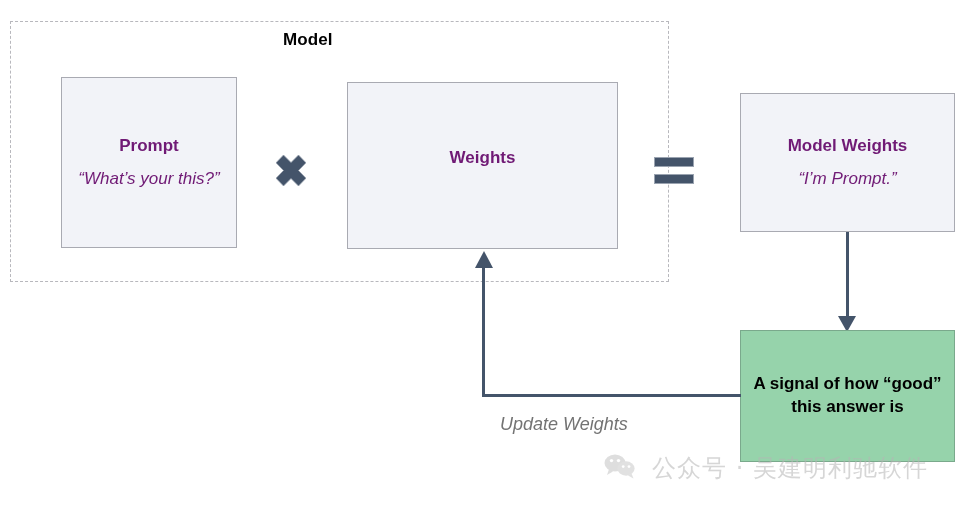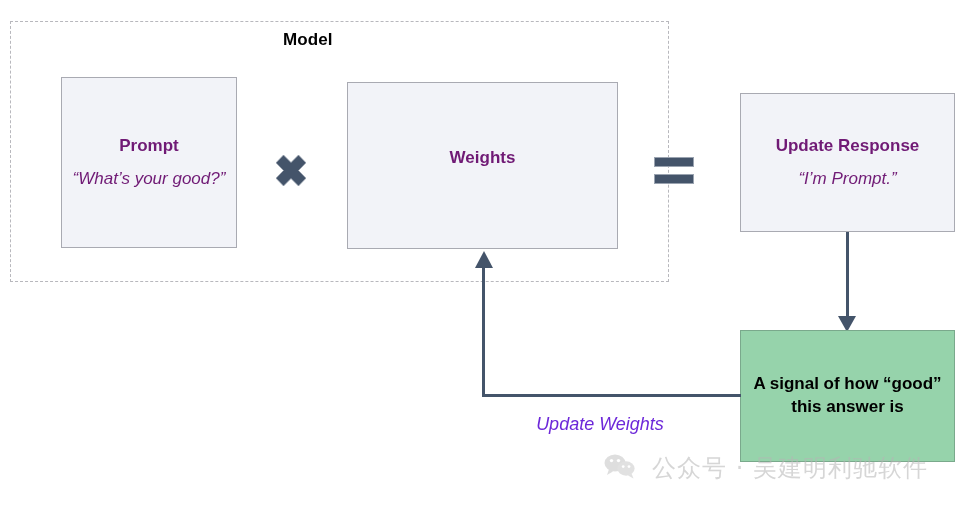--- a/index.html
+++ b/index.html
@@ -147,24 +147,24 @@
     border-left: 9px solid transparent;
     border-right: 9px solid transparent;
     border-bottom: 17px solid #44546a;
   }
 
   #update-label {
     position: absolute;
     left: 500px;
     top: 414px;
     width: 200px;
-    text-align: center;
+    text-align: left;
     font-size: 18px;
     font-style: italic;
-    color: #6d28d9;
+    color: #737373;
   }
 
   
   #watermark {
     position: absolute;
     left: 604px;
     top: 452px;
     display: flex;
     align-items: center;
     gap: 16px;
@@ -182,40 +182,40 @@
 </head>
 <body>
 
 <div id="canvas">
 
   <div class="model-frame"></div>
   <div class="model-title">Model</div>
 
   <div class="node" id="prompt-box">
     <div class="title">Prompt</div>
-    <div class="sub">“What’s your good?”</div>
+    <div class="sub">“What’s your this?”</div>
   </div>
 
   <div class="op-multiply">
     <svg width="30" height="31" viewBox="0 0 30 31" aria-hidden="true">
       <polygon points="7.5,0 15,7.5 22.5,0 30,7.8 22.5,15.5 30,23.2 22.5,31 15,23.5 7.5,31 0,23.2 7.5,15.5 0,7.8" fill="#44546a" stroke="#9aa3b0" stroke-width="0.8"></polygon>
     </svg>
   </div>
 
   <div class="node" id="weights-box">
     <div class="title">Weights</div>
   </div>
 
   <div class="op-equals">
     <div class="bar b1"></div>
     <div class="bar b2"></div>
   </div>
 
   <div class="node" id="response-box">
-    <div class="title">Update Response</div>
+    <div class="title">Model Weights</div>
     <div class="sub">“I’m Prompt.”</div>
   </div>
 
   <div class="conn" id="conn-resp-v"></div>
   <div id="arrow-down"></div>
 
   <div id="reward-box">
     <span>A signal of how “good” this answer is</span>
   </div>
 

